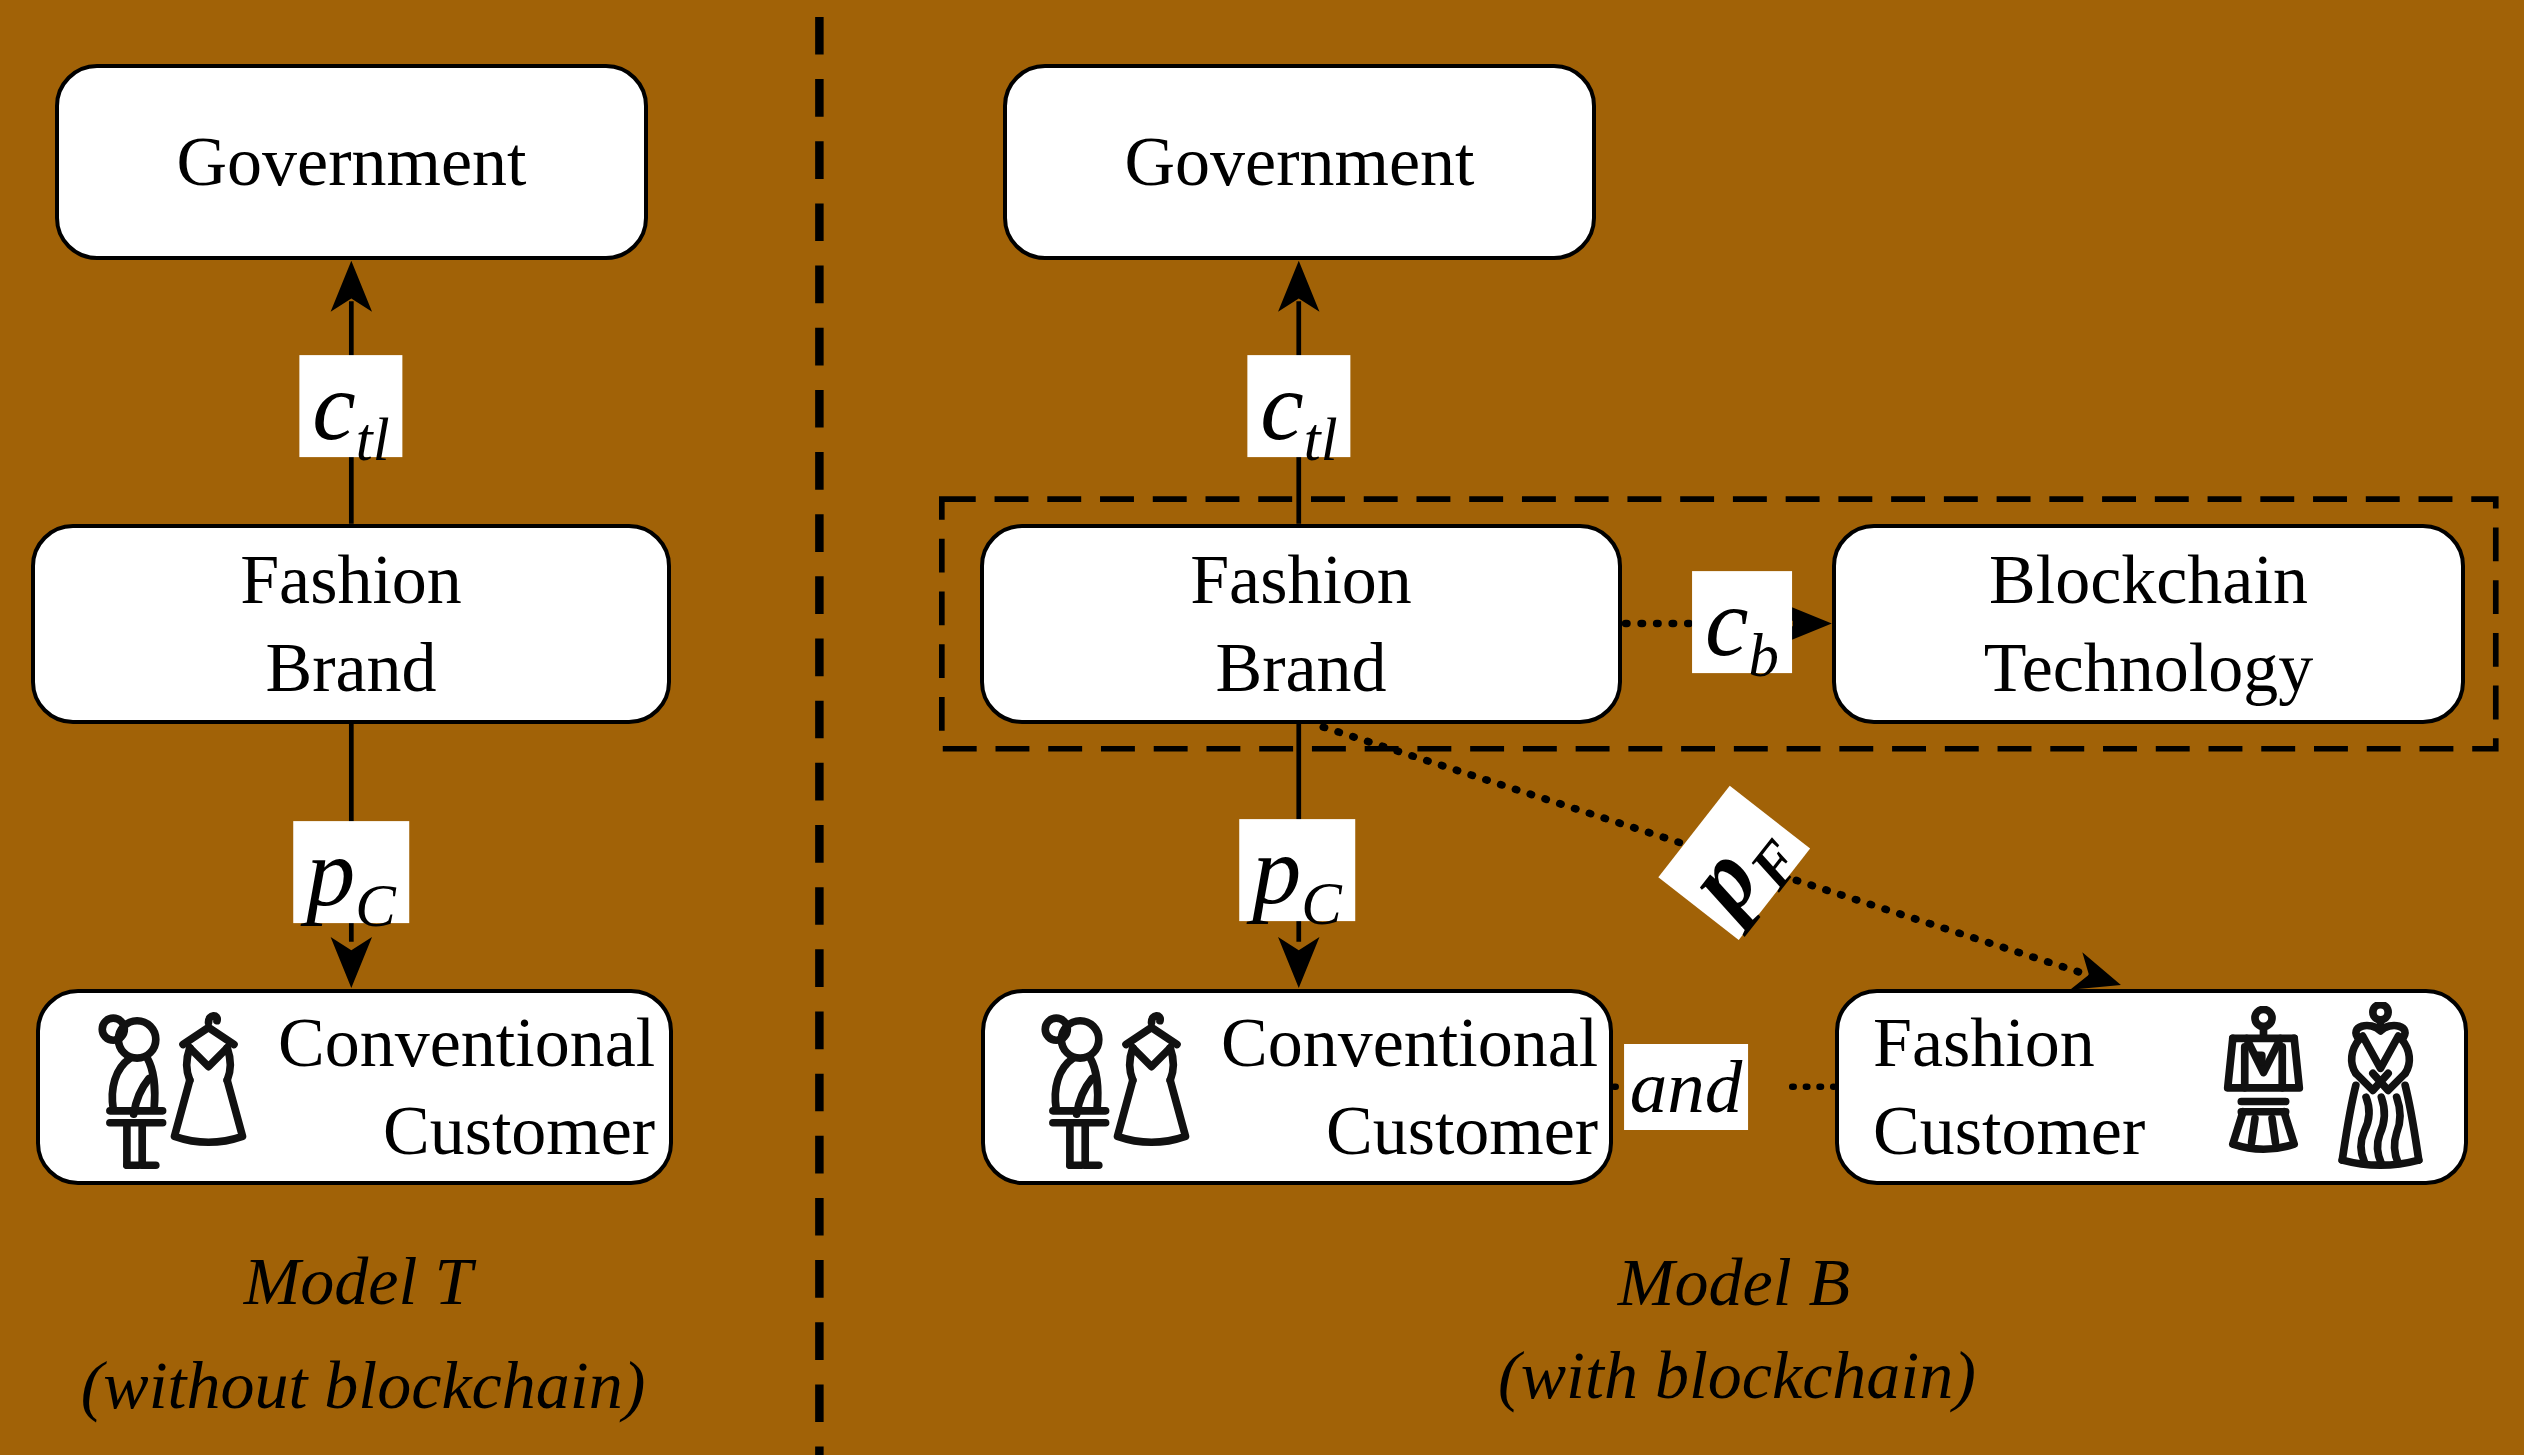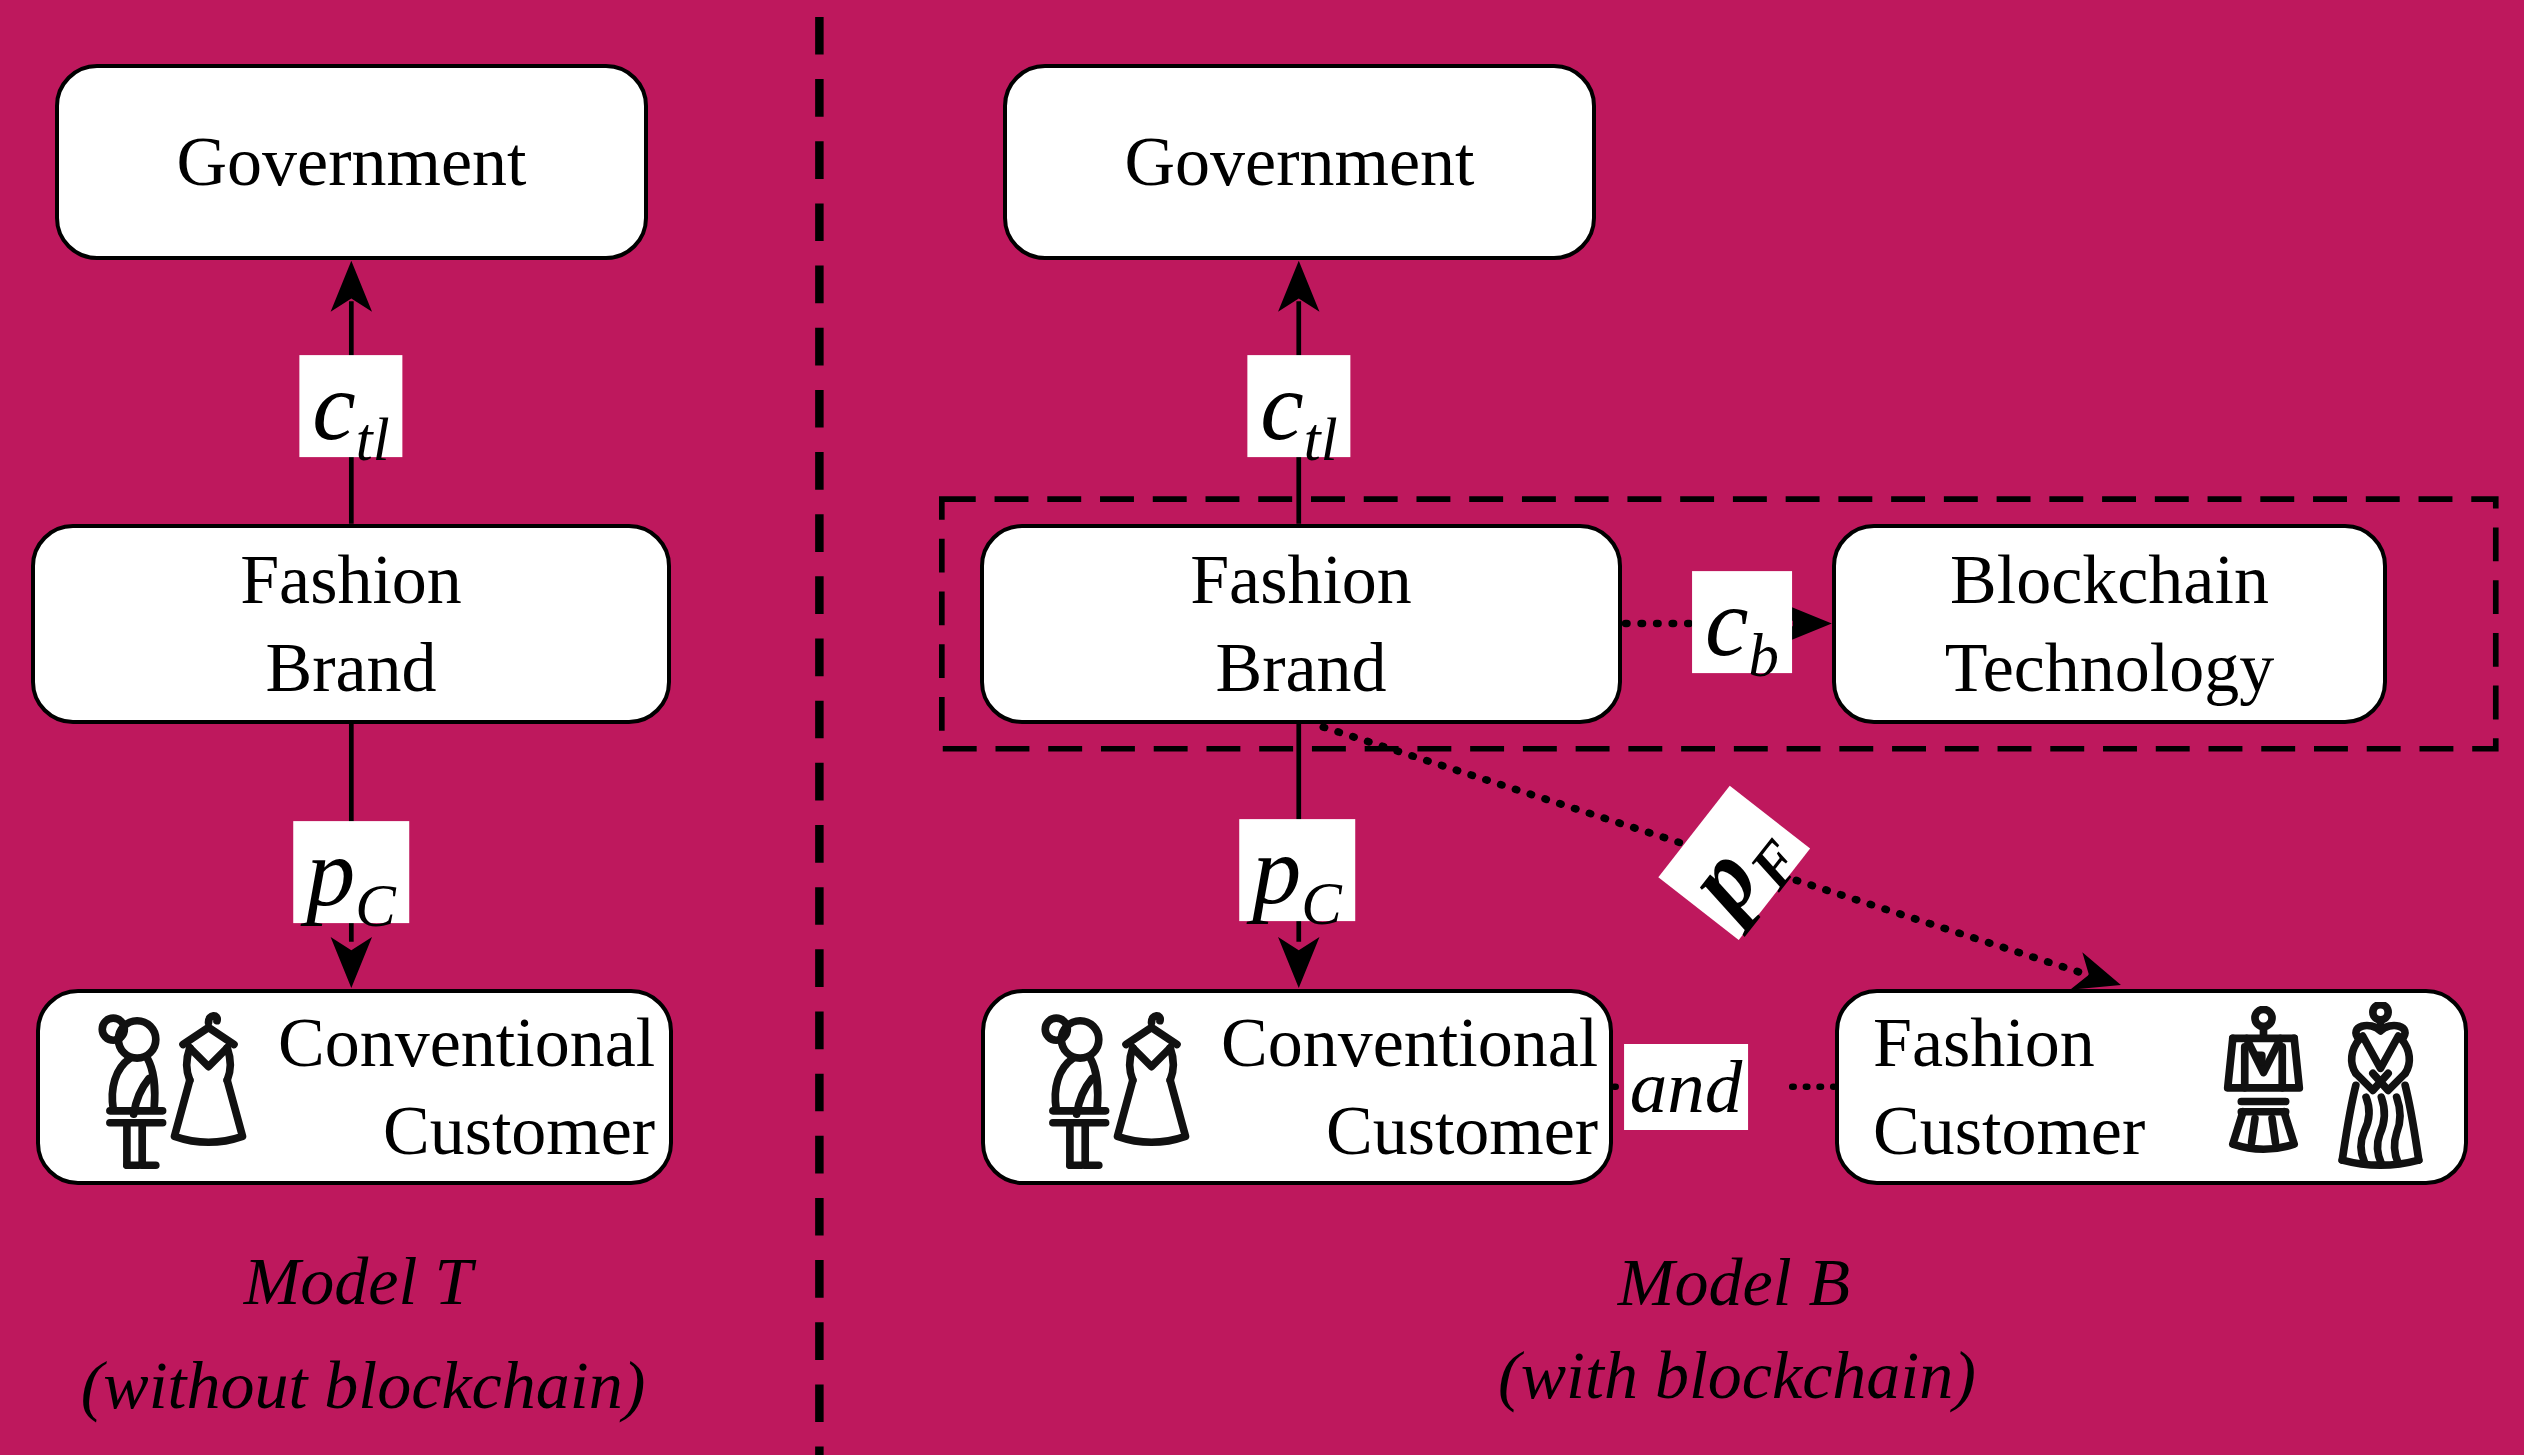--- a/index.html
+++ b/index.html
@@ -1,16 +1,16 @@
 <!DOCTYPE html>
 <html style="font-size:15px"><head>
 <meta charset="utf-8">
 <style>
   html,body{margin:0;padding:0;background:#fff;}
-  #canvas{position:relative;width:2525px;height:1456px;background:#be185d;overflow:hidden;
+  #canvas{position:relative;width:2525px;height:1456px;background:#a16207;overflow:hidden;
           font-family:"Liberation Serif","DejaVu Serif",serif;color:#000;}
   svg.layer{position:absolute;left:0;top:0;z-index:1;}
   .node{position:absolute;z-index:2;border:4.7px solid #000;border-radius:42px;background:#fff;
         display:flex;align-items:center;justify-content:center;box-sizing:border-box;}
   .boxtext{font-size:70px;line-height:1.26;text-align:center;color:#000;}
   .boxtext.right{text-align:right;margin-left:18px;}
   .boxtext.left{text-align:left;}
   .hrow{display:flex;align-items:center;width:100%;height:100%;box-sizing:border-box;}
   .lbl{position:absolute;z-index:3;transform:translate(-50%,-50%);background:#fff;
        padding:1.9px 13px;white-space:nowrap;}
@@ -103,21 +103,21 @@
     <div class="boxtext">Government</div>
   </div>
 
   <div class="node" style="left:980px;top:524px;width:642px;height:200px;">
     <div class="boxtext">
       <div>Fashion</div>
       <div>Brand</div>
     </div>
   </div>
 
-  <div class="node" style="left:1832px;top:524px;width:555px;height:200px;align-items:center;">
+  <div class="node" style="left:1832px;top:524px;width:633px;height:200px;align-items:center;">
     <div class="boxtext">
       <div>Blockchain</div>
       <div>Technology</div>
     </div>
   </div>
 
   <div class="node" style="left:981px;top:989px;width:632px;height:196px;">
     <div class="hrow" style="padding:0 24.5px 0 30px;">
       <svg class="icon" width="188" height="170" viewBox="0 0 200 200" fill="none" stroke="#111" stroke-width="9" stroke-linecap="round" stroke-linejoin="round">
         <circle cx="38" cy="32" r="13"></circle>

